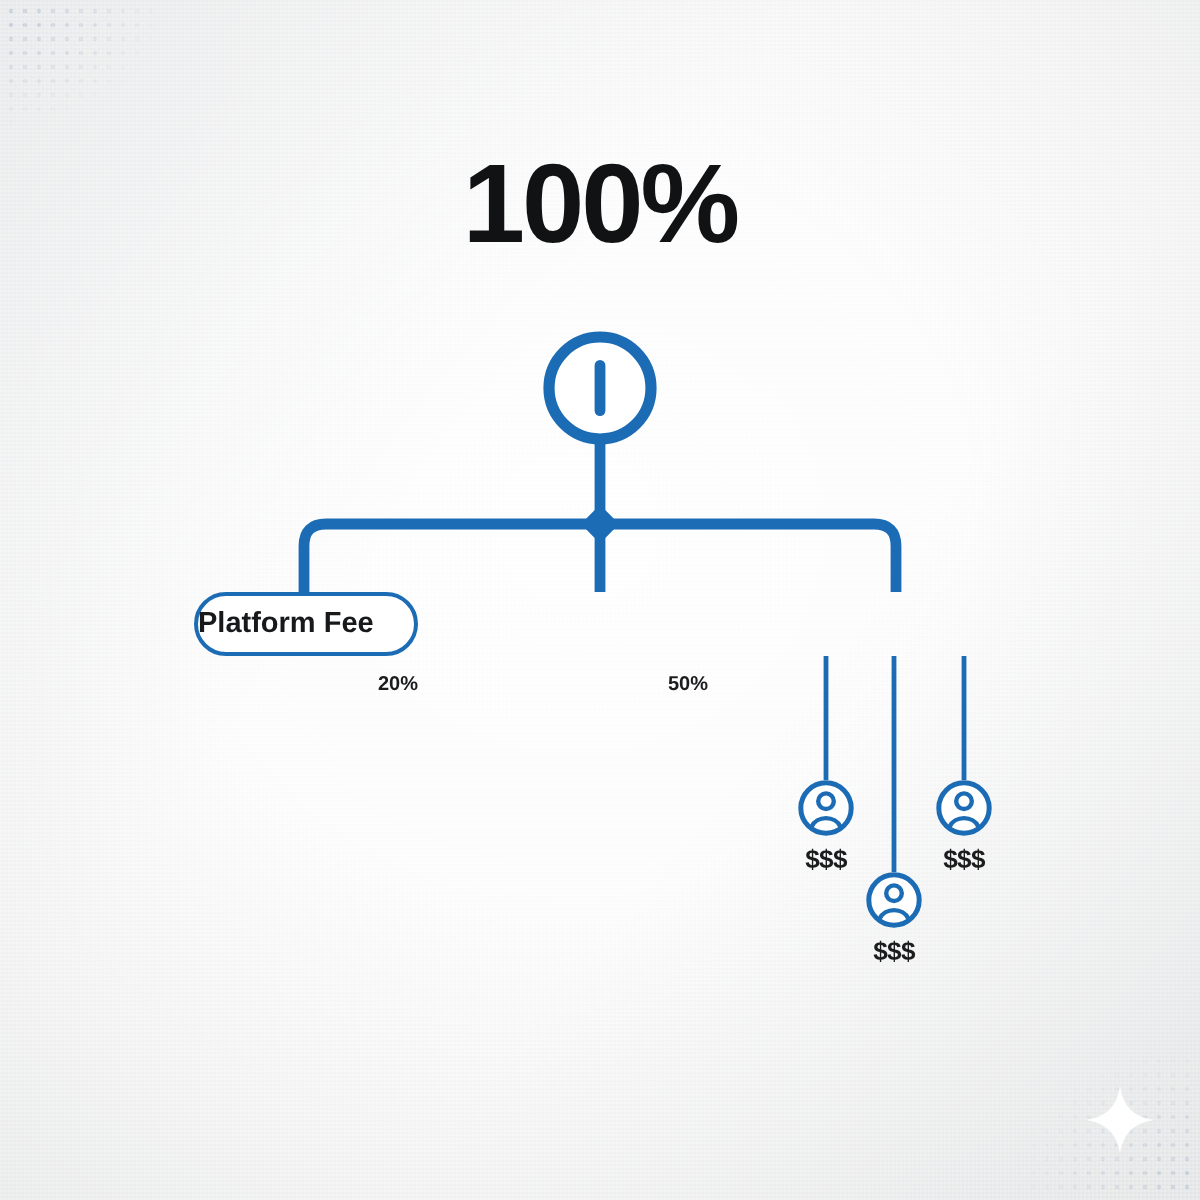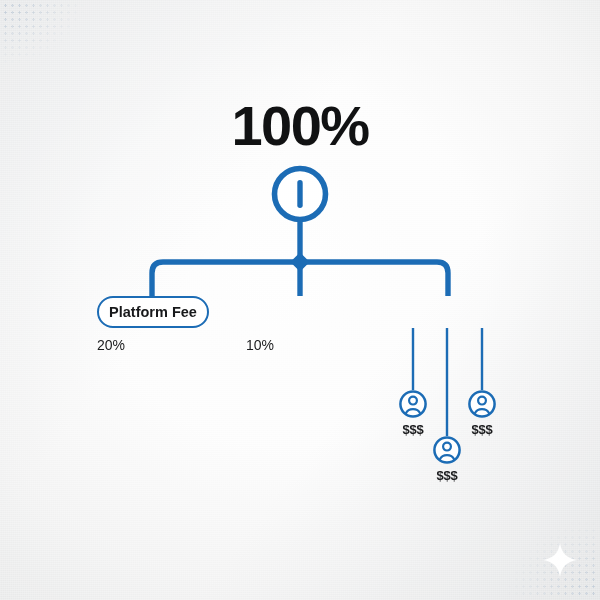--- a/index.html
+++ b/index.html
@@ -65,53 +65,52 @@
   #title {
     position: absolute;
     left: 0;
     top: 69px;
     width: 600px;
     text-align: center;
     font-size: 56px;
     font-weight: 700;
     letter-spacing: -1.5px;
     color: #111213;
-    margin-top: 24px;
   }
 
   svg#wires {
     position: absolute;
     left: 0;
     top: 0;
     width: 600px;
     height: 600px;
     pointer-events: none;
   }
 
   .pill {
     position: absolute;
     height: 32px;
     border: 2.6px solid #1c6cb5;
     border-radius: 17px;
     background: #ffffff;
     display: flex;
     align-items: center;
-    justify-content: center;
+    justify-content: flex-start;
     box-sizing: border-box;
     color: #18191b;
     font-size: 14.5px;
     font-weight: 700;
     white-space: nowrap;
   }
 
   .pct {
     position: absolute;
-    text-align: left;
-    font-size: 14px;
-    font-weight: 400;
+    text-align: right;
+    font-size: 10px;
+    font-weight: 700;
     color: #1b1c1e;
     white-space: nowrap;
   }
 
   .money {
     position: absolute;
     text-align: center;
     font-size: 13px;
     font-weight: 700;
     color: #1b1c1e;
@@ -164,21 +163,21 @@
     <line x1="413" y1="328" x2="413" y2="390" stroke="#1c6cb5" stroke-width="2.4"></line>
     <line x1="447" y1="328" x2="447" y2="436" stroke="#1c6cb5" stroke-width="2.4"></line>
     <line x1="482" y1="328" x2="482" y2="390" stroke="#1c6cb5" stroke-width="2.4"></line>
   </svg>
 
   <div class="pill" style="left:97px; top:296px; width:112px;">
     <span>Platform Fee</span>
   </div>
   <div class="pct" style="left:97px; top:337px; width:112px;">20%</div>
 
-  <div class="pct" style="left:246px; top:337px; width:108px;">10%</div>
+  <div class="pct" style="left:246px; top:337px; width:108px;">50%</div>
 
 
   <svg class="person" style="left:398px; top:389px;" viewBox="0 0 30 30">
     <circle cx="15" cy="15" r="12.6" fill="#ffffff" stroke="#1c6cb5" stroke-width="2.5"></circle>
     <circle cx="15" cy="11.6" r="3.9" fill="none" stroke="#1c6cb5" stroke-width="2.2"></circle>
     <path d="M7.9,24.2 a7.6,6.4 0 0 1 14.2,0" fill="none" stroke="#1c6cb5" stroke-width="2.2" stroke-linecap="round"></path>
   </svg>
   <div class="money" style="left:383px; top:422px; width:60px;">$$$</div>
 
   <svg class="person" style="left:432px; top:435px;" viewBox="0 0 30 30">

